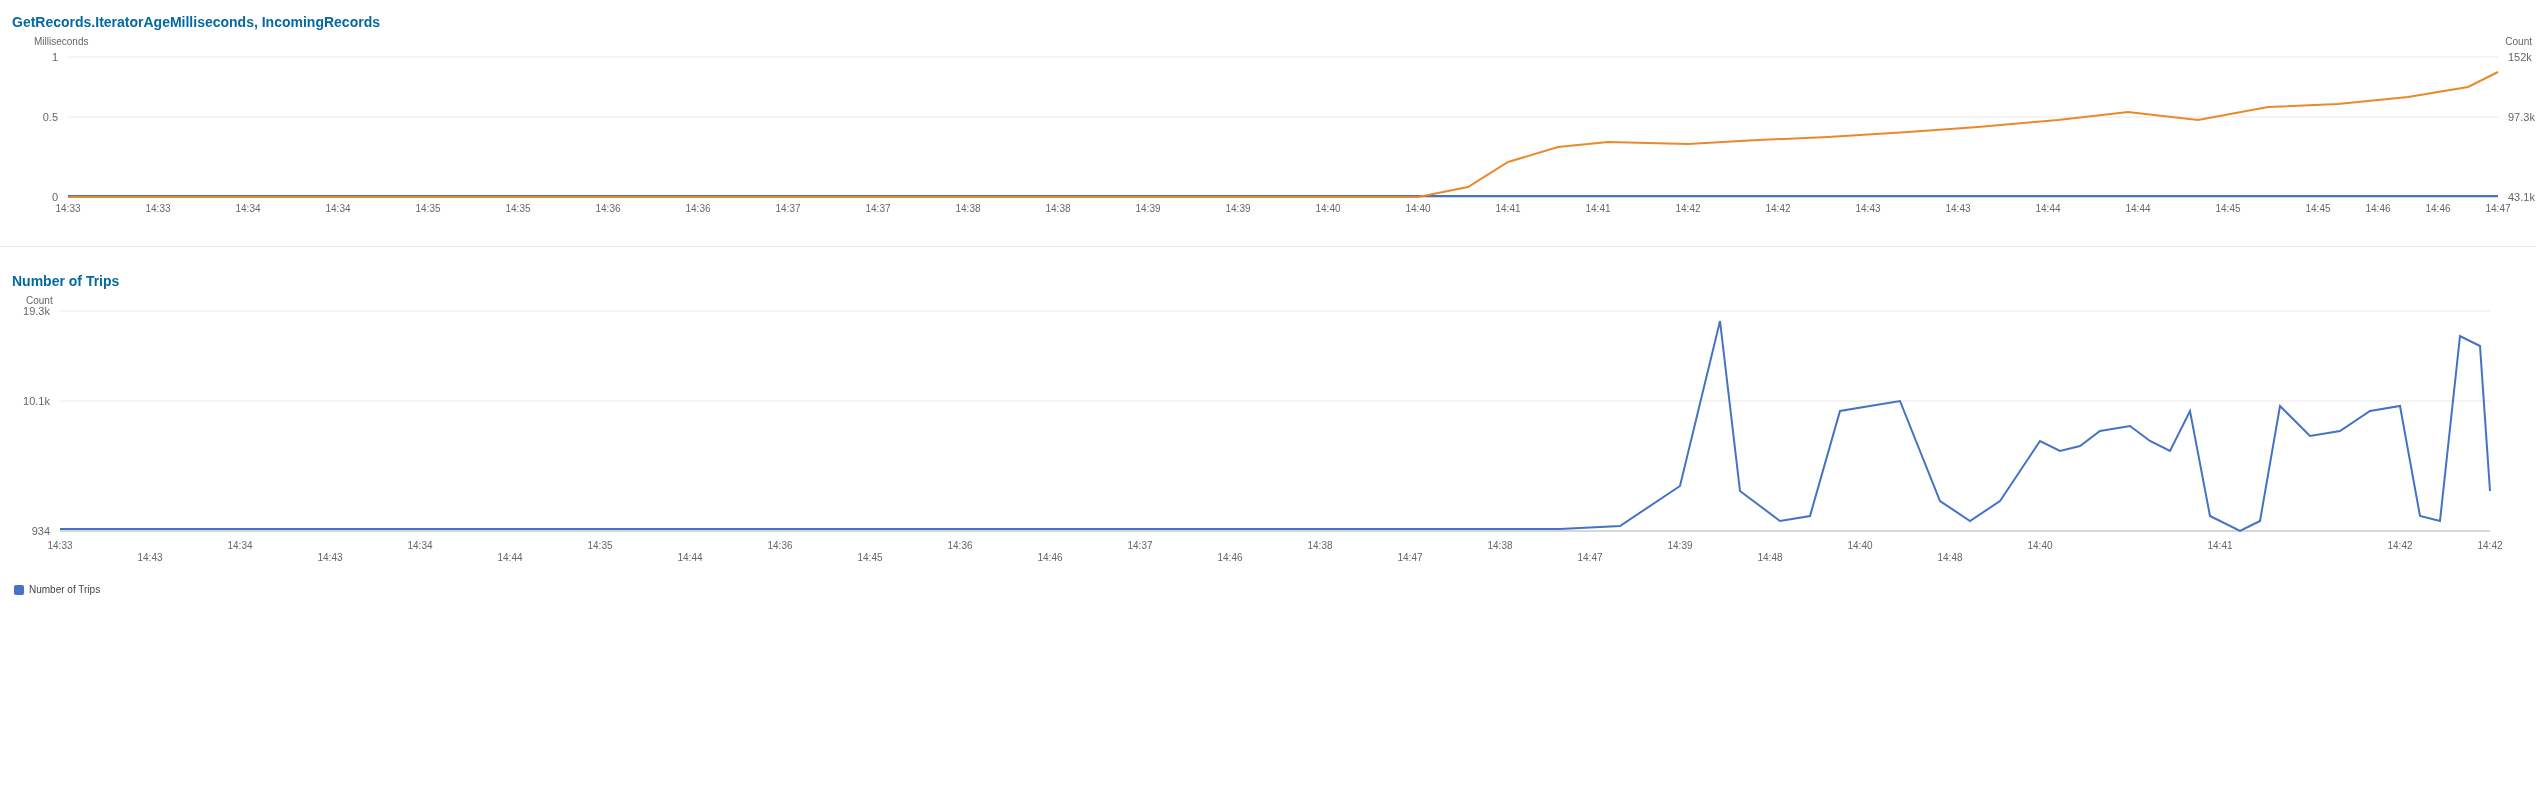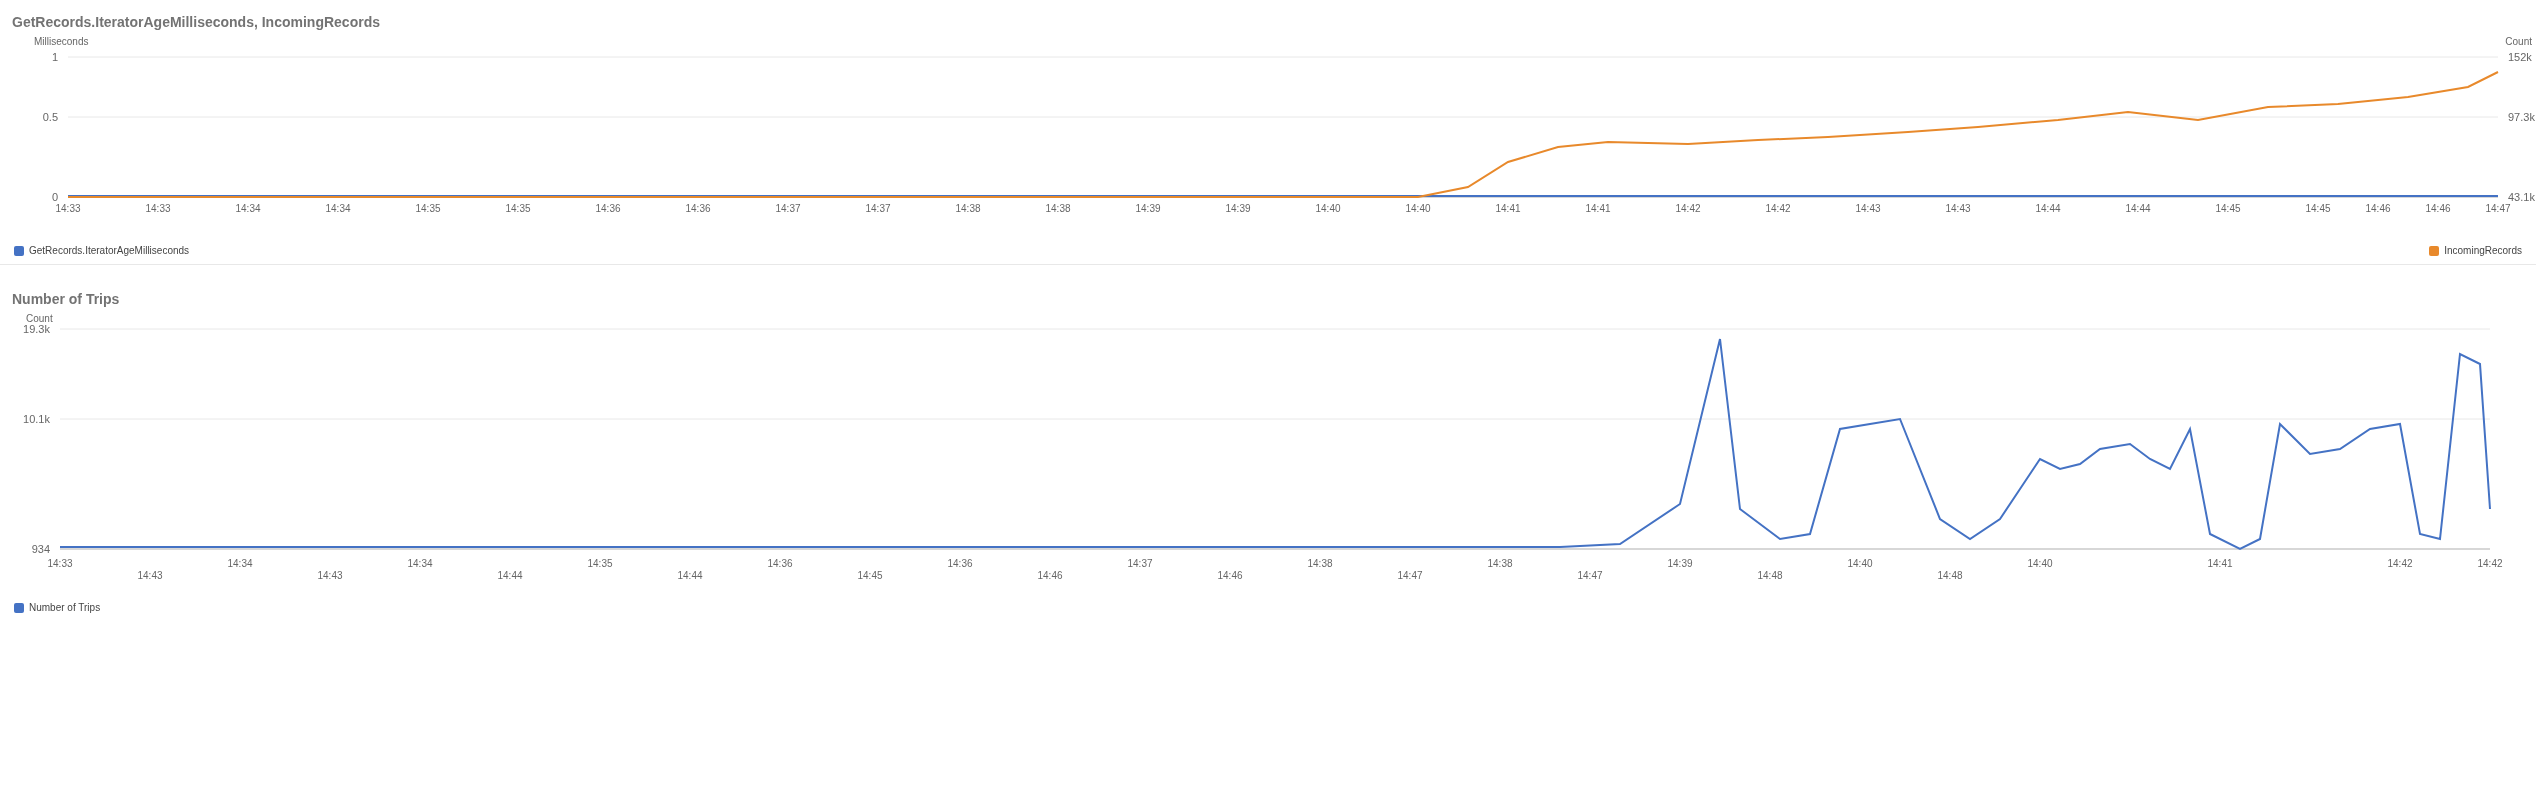--- a/index.html
+++ b/index.html
@@ -18,21 +18,21 @@
     }
     .chart-section {
       position: relative;
       width: 100%;
       padding: 0 0 0 0;
     }
     .chart-title {
       font-size: 14px;
       font-weight: 600;
       padding: 6px 12px 2px 12px;
-      color: #737373;
+      color: #0369a1;
     }
     .chart-axis-label {
       font-size: 10px;
       color: #666;
       padding-left: 14px;
       margin-bottom: 2px;
     }
     .legend-row {
       display: flex;
       align-items: center;
@@ -115,30 +115,20 @@
         <text x="2370" y="180" text-anchor="middle" font-size="10" fill="#666">14:46</text>
         <text x="2430" y="180" text-anchor="middle" font-size="10" fill="#666">14:46</text>
         <text x="2490" y="180" text-anchor="middle" font-size="10" fill="#666">14:47</text>
 
         <polyline points="60,164 2490,164" fill="none" stroke="#4472C4" stroke-width="2"></polyline>
 
         <polyline points="60,165 1320,165 1350,165 1410,165 1460,155 1500,130 1550,115 1600,110 1680,112 1750,108 1820,105 1900,100 1970,95 2050,88 2120,80 2190,88 2260,75 2330,72 2400,65 2460,55 2490,40" fill="none" stroke="#E8892B" stroke-width="2"></polyline>
       </svg>
     </div>
 
-    <div class="legend-row">
-      <div class="legend-item">
-        <div class="legend-dot" style="background:#4472C4;"></div>
-        <span>GetRecords.IteratorAgeMilliseconds</span>
-      </div>
-      <div class="legend-item">
-        <div class="legend-dot" style="background:#E8892B;"></div>
-        <span>IncomingRecords</span>
-      </div>
-    </div>
   </div>
 
   <hr class="divider">
 
   <div class="chart-section" style="margin-top:20px;">
     <div class="chart-title">Number of Trips</div>
     <div style="position:relative; width:100%; height:290px;">
       <div class="chart-axis-label" style="position:absolute;top:4px;left:12px;">Count</div>
 
       <svg width="100%" height="290" viewBox="0 0 2536 290" preserveAspectRatio="none" style="position:absolute;top:0;left:0;">

